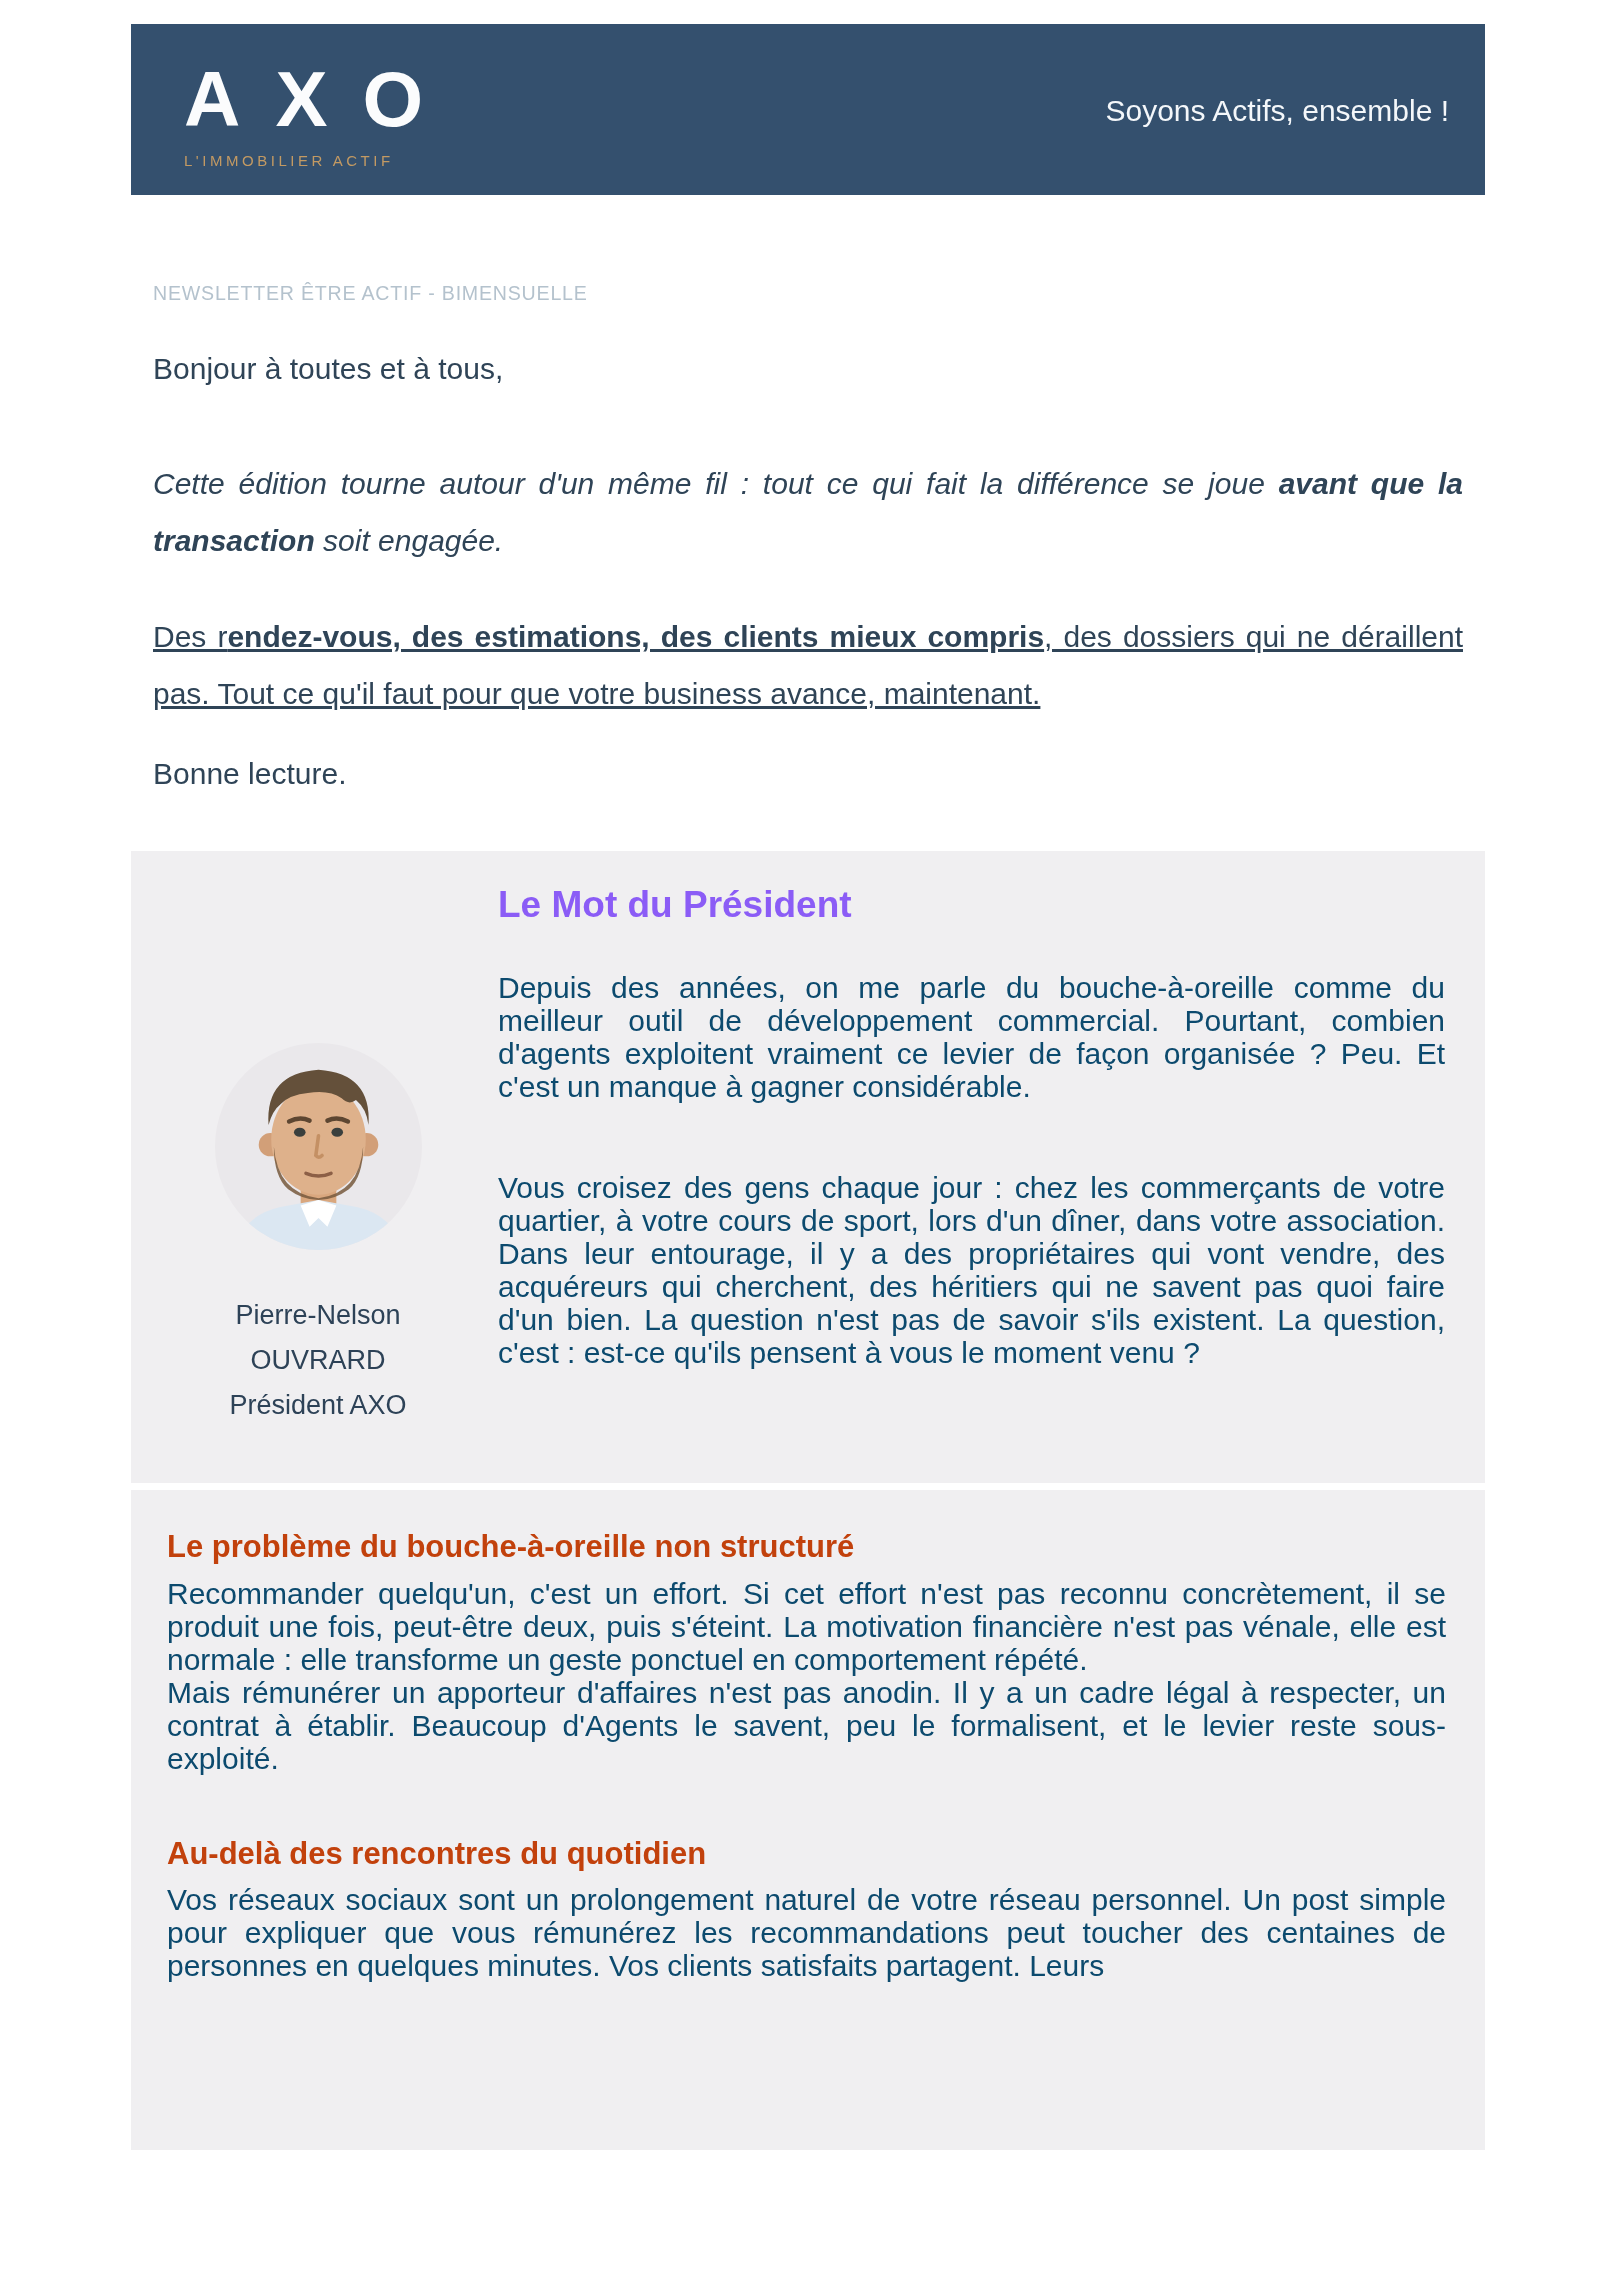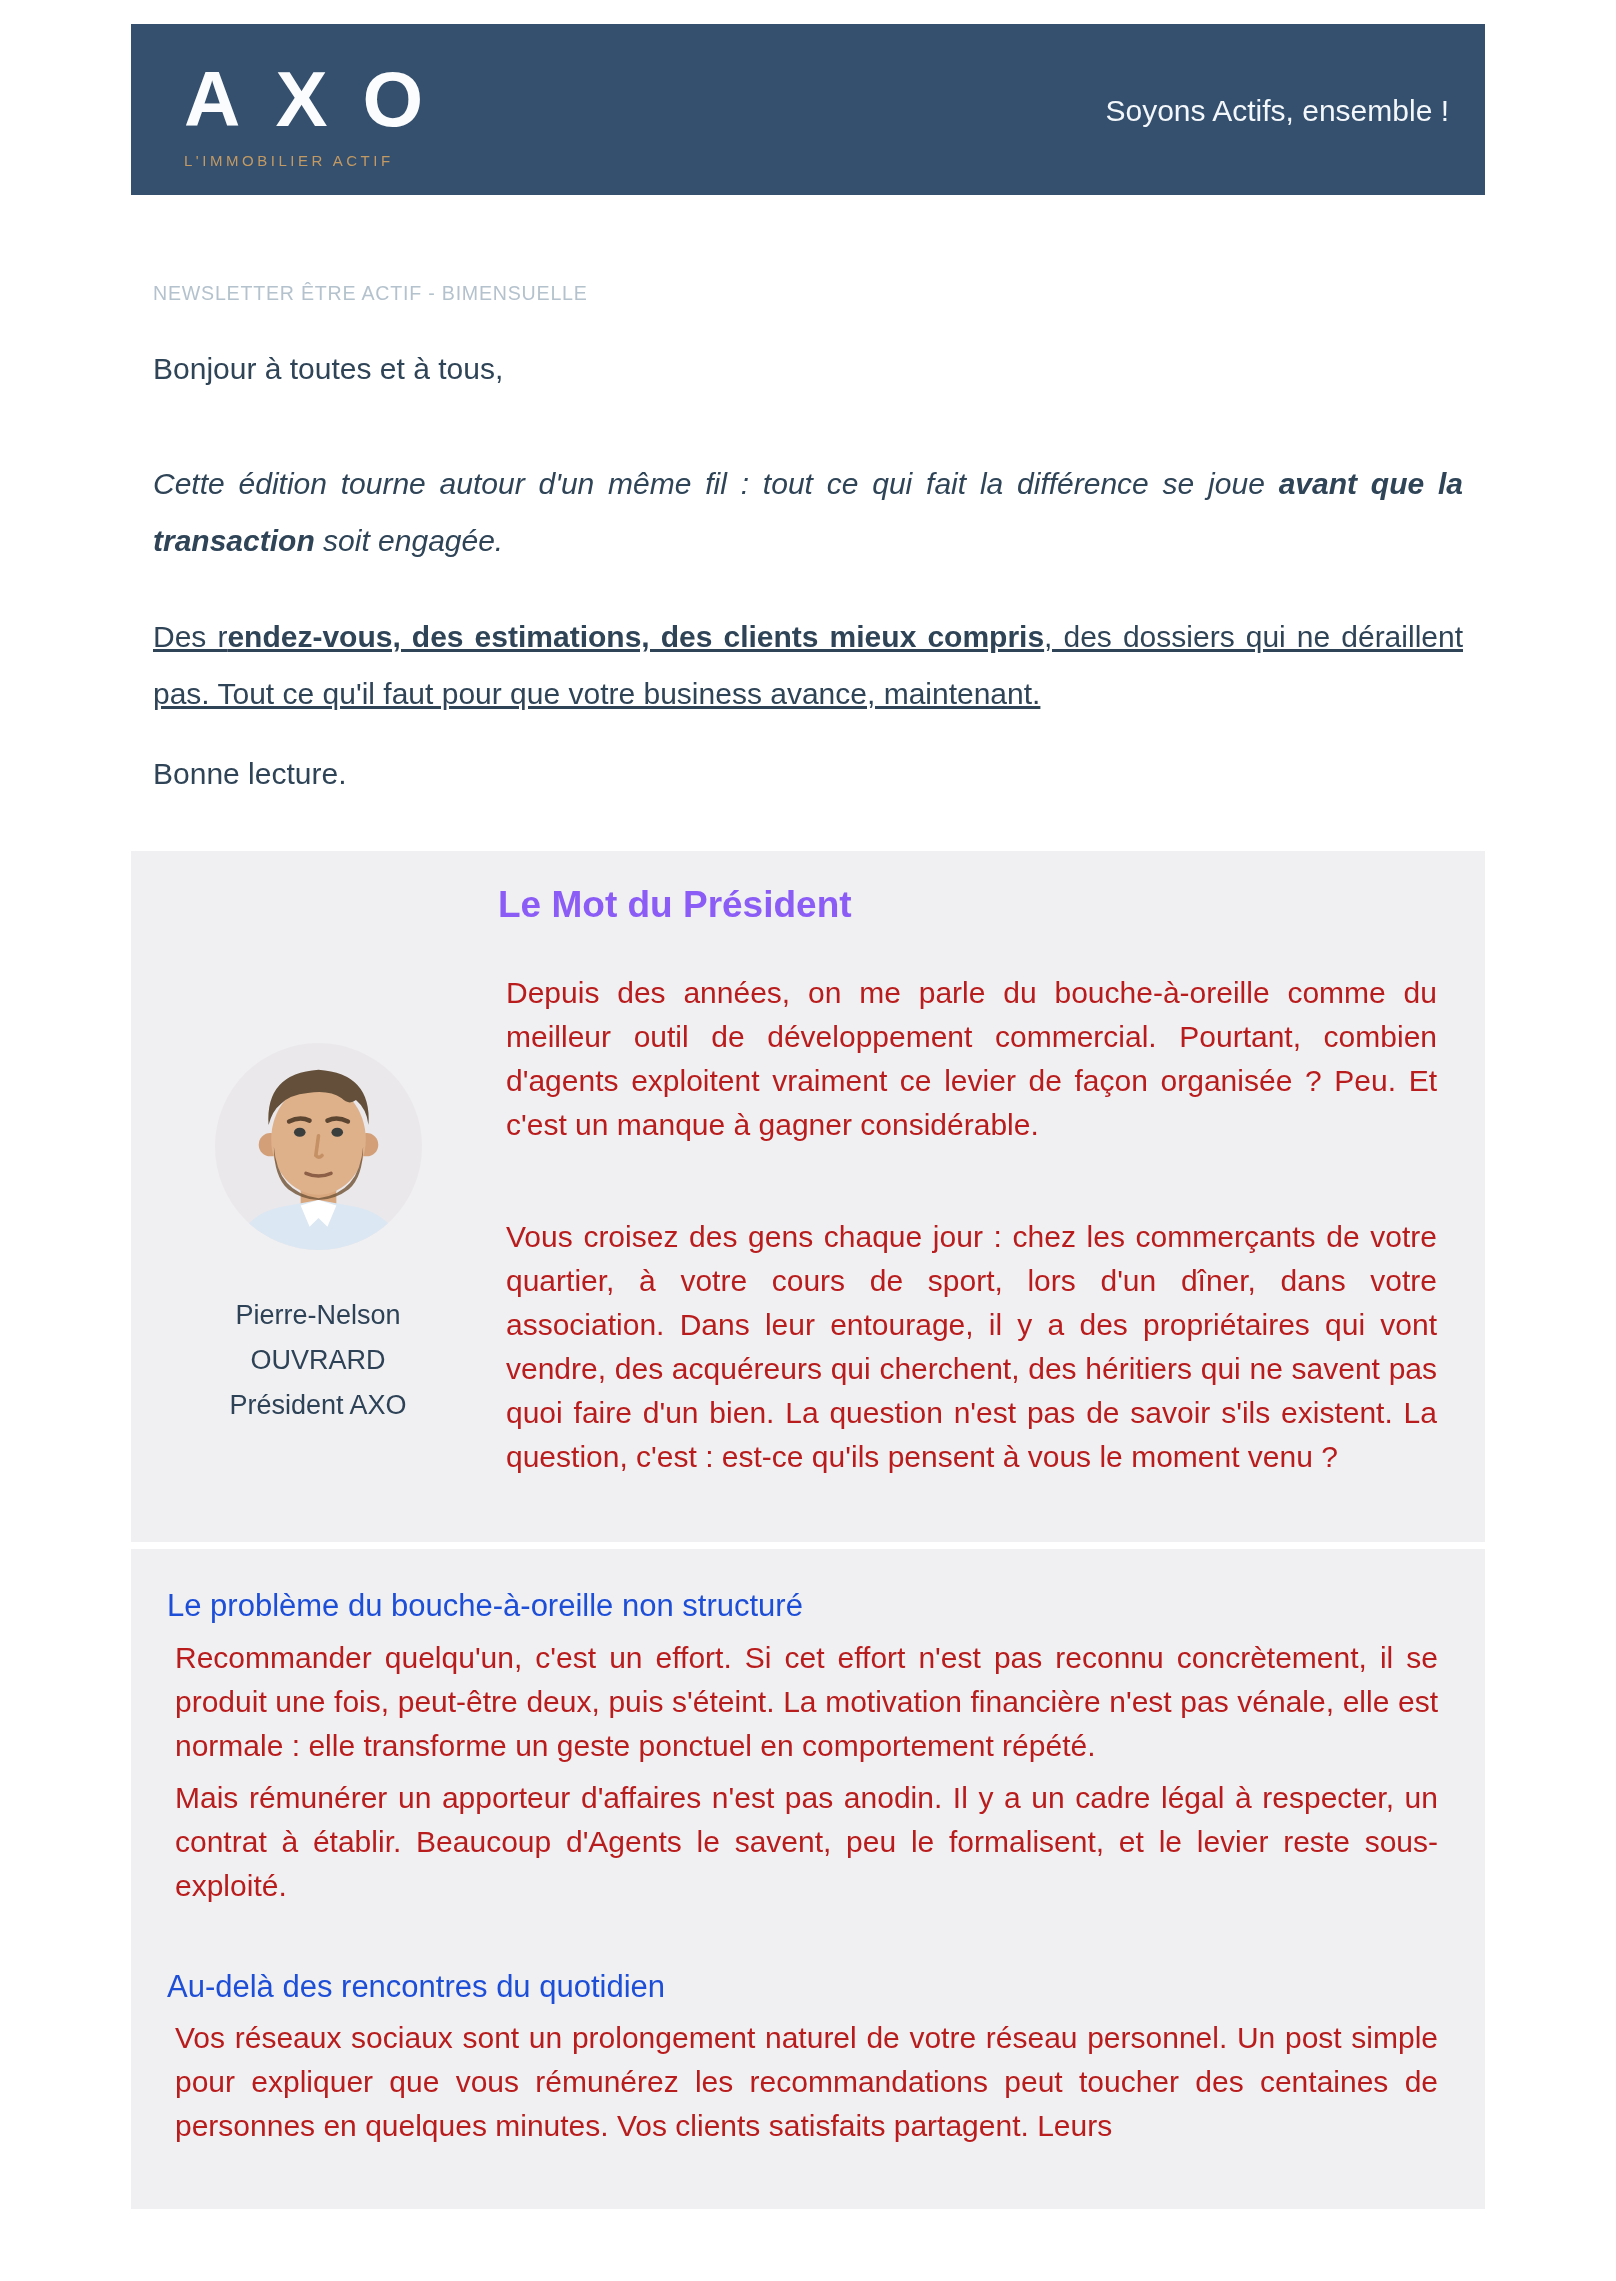--- a/index.html
+++ b/index.html
@@ -36,41 +36,41 @@
   }
   .greeting{margin-top:46px;font-size:30px;line-height:36px;}
   .intro p.body{font-size:30px;line-height:57px;text-align:justify;margin:0;}
   .intro p.p1{margin-top:68px;font-style:italic;}
   .intro p.p2{margin-top:39px;text-decoration:underline;}
   .closing{margin-top:34px;font-size:30px;line-height:36px;}
   b{font-weight:bold;}
 
   
   .graybox{background:#f0eff1;box-sizing:border-box;}
-  .graybox p{font-size:30px;line-height:44px;text-align:justify;margin:8px;color:#b91c1c;}
+  .graybox p{font-size:30px;line-height:33px;text-align:justify;margin:0;color:#0c4a6e;}
 
   .box1{
     margin-top:59px;padding:32px 40px 55px 40px;
     display:flex;align-items:flex-start;
   }
   .left-col{width:294px;flex:0 0 294px;}
   .avatar-wrap{width:207px;height:207px;margin:160px auto 0 auto;}
   .avatar-wrap svg{display:block;width:207px;height:207px;}
   .caption{
     margin-top:43px;text-align:center;font-size:27px;line-height:45px;color:#2d4257;
   }
   .right-col{flex:1;padding-left:33px;}
   .president-title{
     font-size:37px;line-height:43px;font-weight:bold;color:#8b5cf6;margin:0 0 45px 0;
   }
   .right-col p.pp2{margin-top:68px;}
 
   .box2{margin-top:7.1px;min-height:660px;padding:39px 39px 41px 36px;}
   .sec-heading{
-    font-size:31px;line-height:36px;font-weight:normal;color:#1d4ed8;margin:0 0 11.6px 0;
+    font-size:31px;line-height:36px;font-weight:bold;color:#c2410c;margin:0 0 11.6px 0;
   }
   .sec-heading.second{margin-top:61px;}
 </style>
 </head>
 <body>
 
 <div class="page">
   <div class="content">
 
     <header class="banner">

